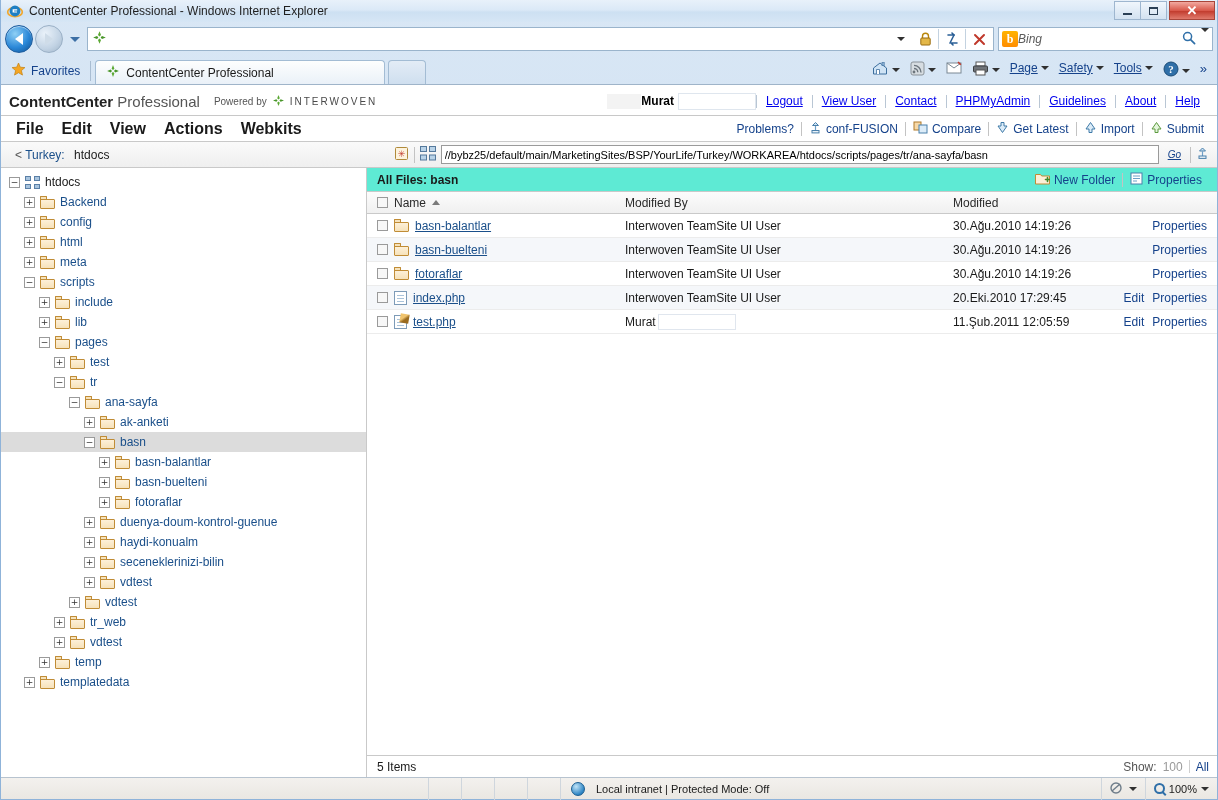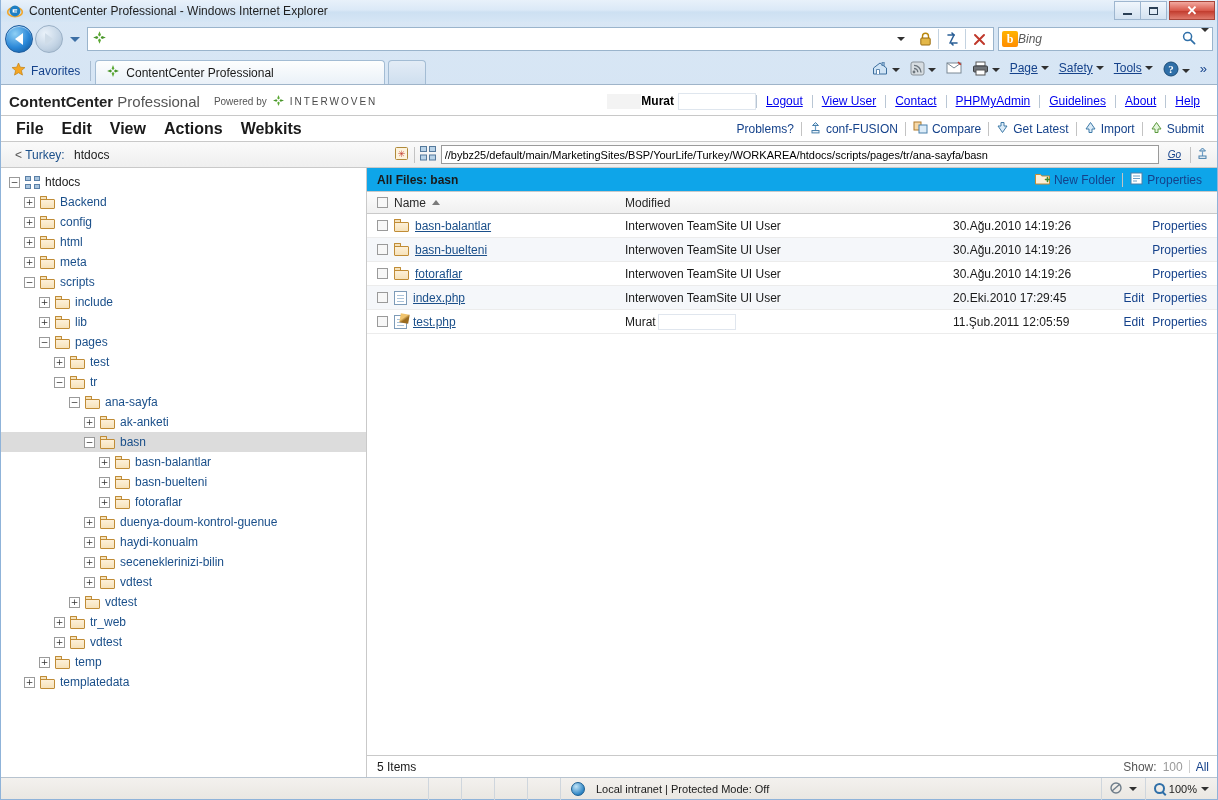--- a/index.html
+++ b/index.html
@@ -257,21 +257,21 @@
   .dico.edit .pencil{
     position:absolute; right:-2px; top:-1px; width:9px;height:9px;
     background:linear-gradient(135deg,#f0c36d 40%,#9a6b20 60%);
     transform:rotate(10deg);
   }
 
   
   .list-pane { flex:1 1 auto; display:flex; flex-direction:column; min-width:0; background:#fff;}
   .list-title {
     height:24px; display:flex; align-items:center; padding:0 8px 0 10px;
-    border-bottom:1px solid #c9c9c9; background:#0ea5e9;
+    border-bottom:1px solid #c9c9c9; background:#5eead4;
   }
   .list-title .t { font-size:12px; font-weight:bold; color:#1a1a1a;}
   .list-title .r { margin-left:auto; display:flex;align-items:center; font-size:12px;color:#15428b;}
   .list-title .r .a { display:flex;align-items:center;gap:4px;padding:0 7px;}
   .list-title .r .vsep{width:1px;height:14px;background:#c3c3c3;}
 
   .list-head {
     height:22px; display:flex; align-items:center;
     background: linear-gradient(to bottom,#fcfcfc,#f0f0f0);
     border-bottom:1px solid #c9c9c9; font-size:12px; color:#2a2a2a;
@@ -884,20 +884,21 @@
             </span>
           </span>
         </div>
 
         <div class="list-head">
           <div class="col-name">
             <span class="chkbox"></span>
             <span>Name</span>
             <i class="sort-asc"></i>
           </div>
+          <div class="col-by">Modified By</div>
           <div class="col-mod">Modified</div>
           <div class="col-act"></div>
         </div>
 
         <div class="list-rows" id="list-rows">
             <div class="frow">
               <div class="nm">
                 <span class="chkbox"></span>
                 <span class="fico">
                   <span class="tab"></span>

